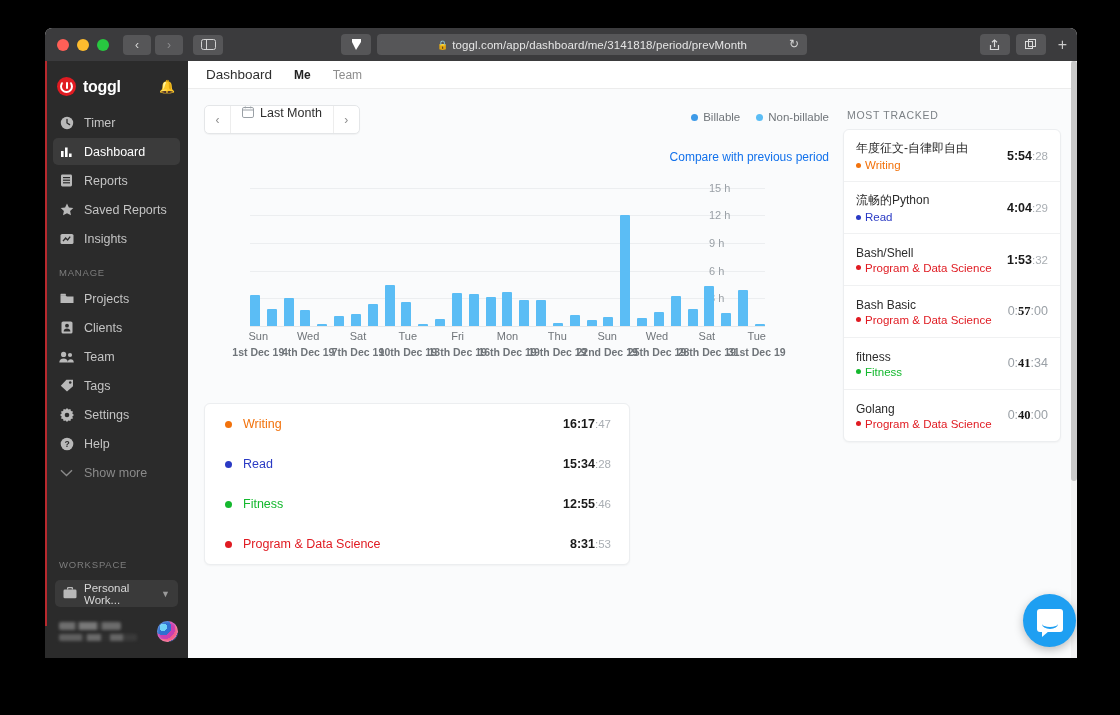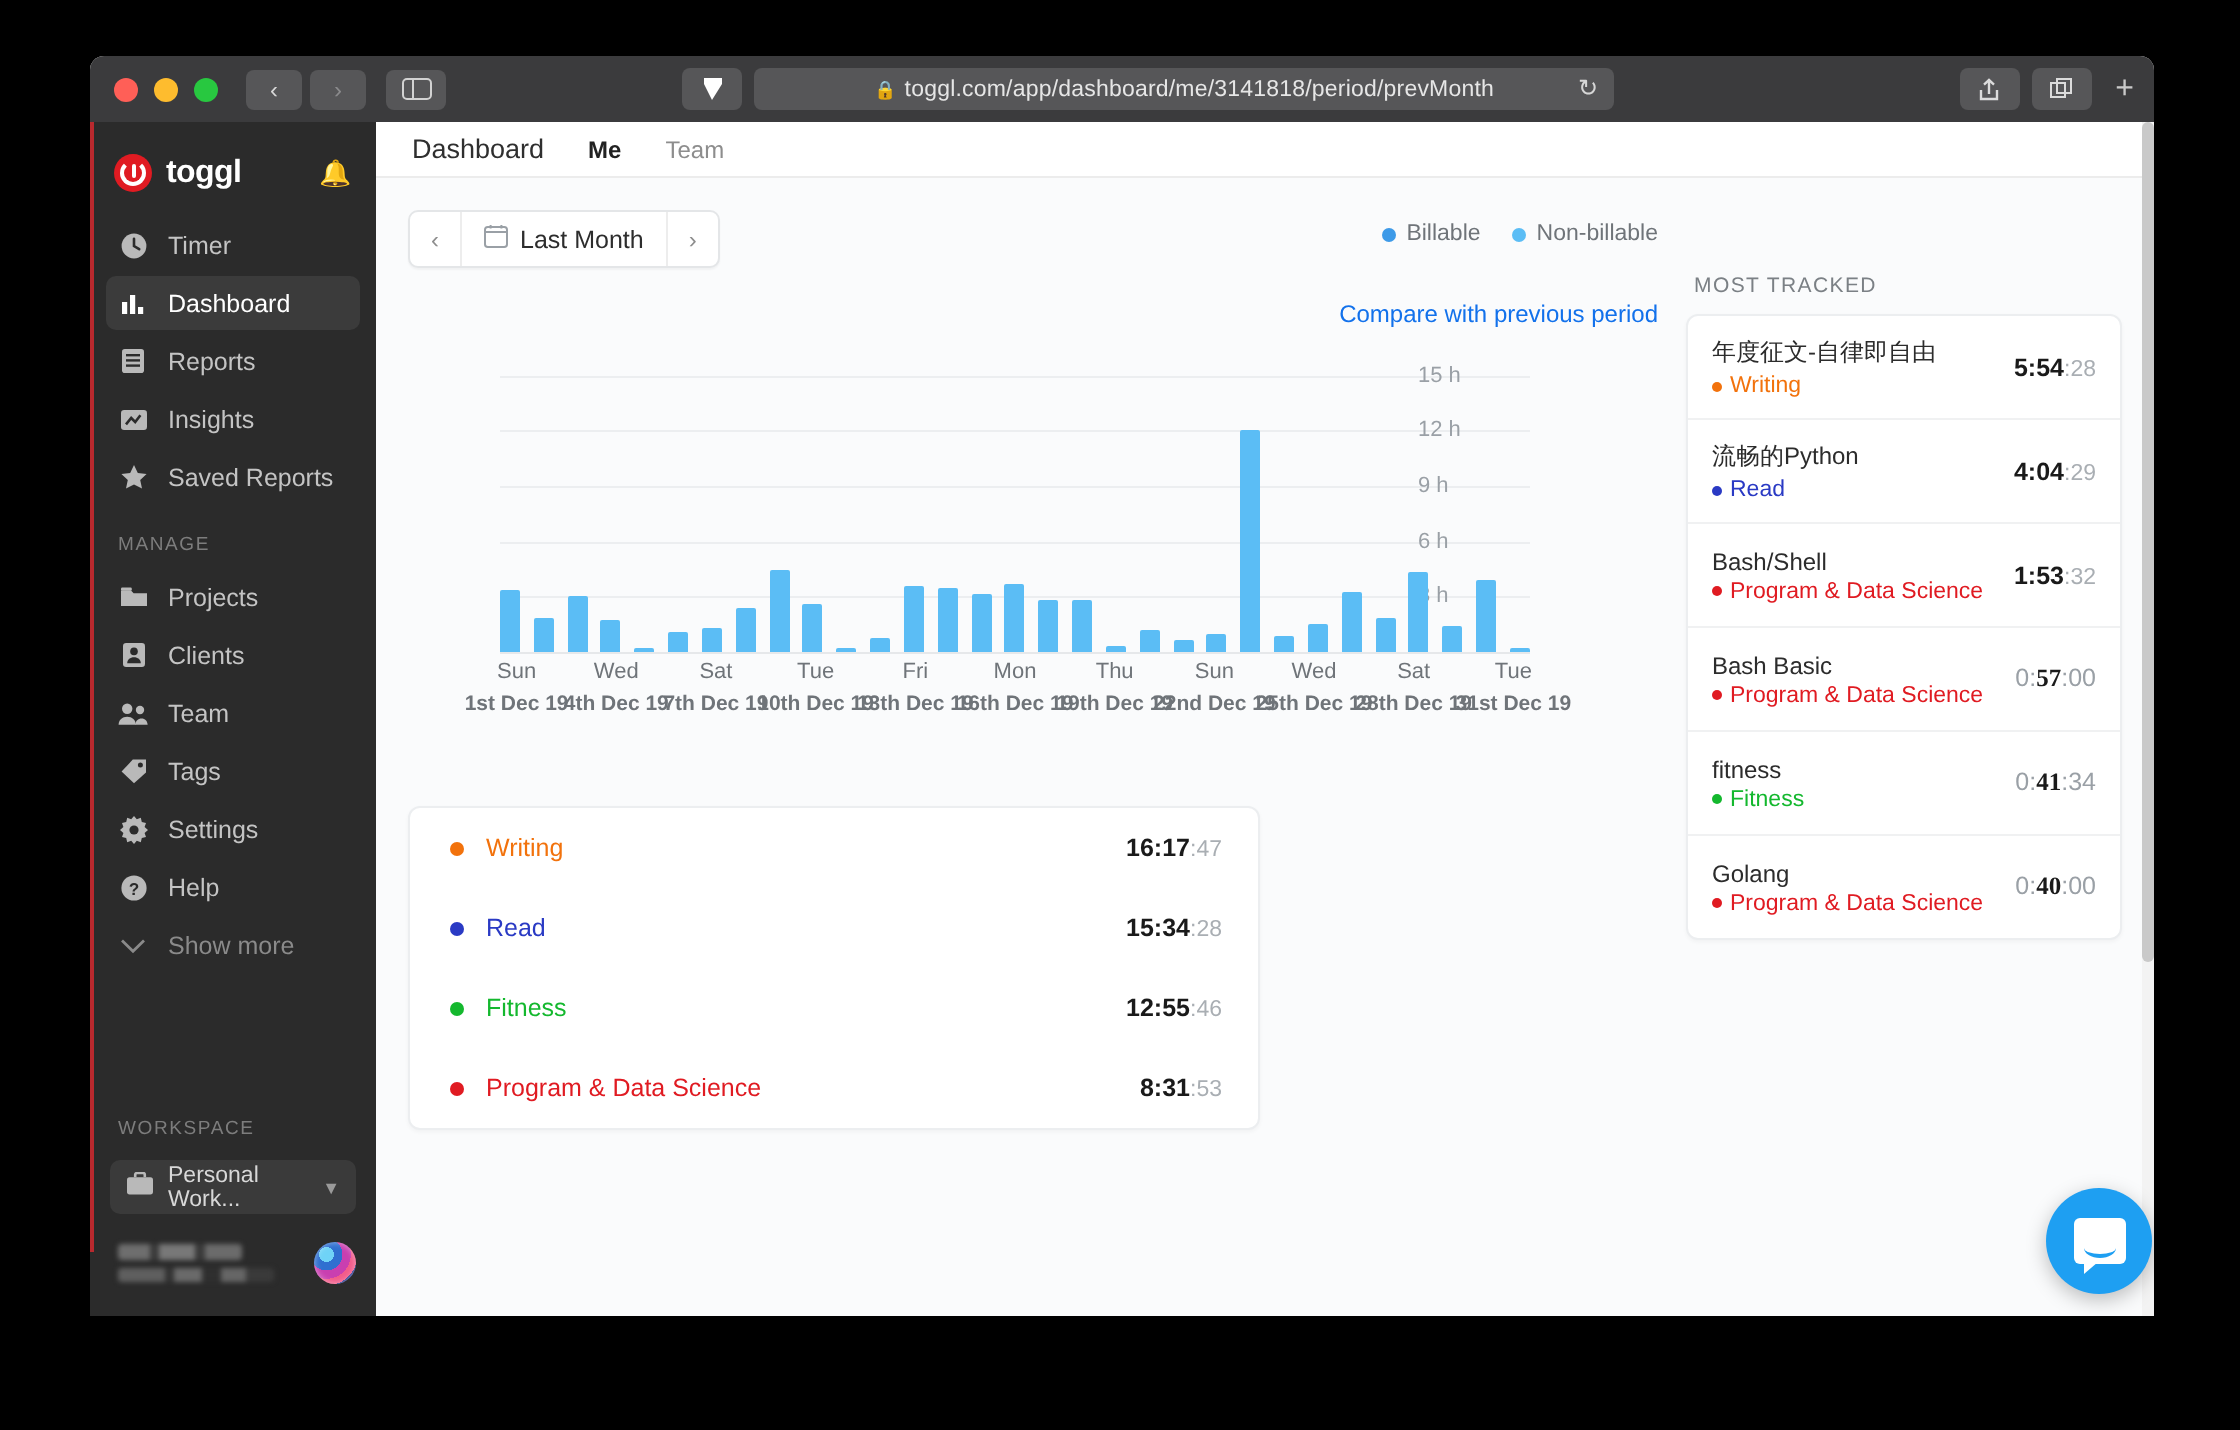--- a/index.html
+++ b/index.html
@@ -143,35 +143,35 @@
     height: 27px; background:#fff; border-bottom:1px solid #ececec;
     display:flex; align-items:center; gap: 22px; padding: 0 0 0 18px;
     flex: 0 0 27px;
   }
   .topbar .t-title { font-size: 13.5px; color:#2f2f2f; }
   .topbar .t-tab { font-size: 12px; color:#8d8d8d; }
   .topbar .t-tab.sel { color:#222; font-weight:bold; }
 
   .content { flex:1; display:flex; padding: 16px 16px 0 16px; gap: 14px; overflow:hidden; }
   .left-col { flex: 1; min-width:0; display:flex; flex-direction:column; }
-  .right-col { width: 218px; flex: 0 0 218px; margin-top: 28px; }
+  .right-col { width: 218px; flex: 0 0 218px; }
 
   
   .ctl-row { display:flex; align-items:flex-start; }
   .date-pick {
     display:flex; align-items:center; height: 27px;
     background:#fff; border-radius: 5px; border:1px solid #e4e6e8;
     box-shadow: 0 1px 1px rgba(0,0,0,.04); overflow:hidden;
   }
   .date-arrow {
     width: 25px; height: 100%; display:flex; align-items:center; justify-content:center;
     color:#8d8d8d; font-size: 12px;
   }
   .date-mid {
-    display:flex; align-items:center; gap:6px; padding: 0 11px; height:100%;
+    display:flex; gap:6px; padding: 0 11px; height:100%;
     border-left:1px solid #ededed; border-right:1px solid #ededed;
     font-size: 12.5px; color:#2d2d2d;
   }
 
   .legend { margin-left:auto; display:flex; align-items:center; gap: 16px; padding-top: 6px; }
   .lg { display:flex; align-items:center; gap: 5px; font-size: 11.5px; color:#6f7479; }
   .lg .d { width: 7px; height:7px; border-radius:50%; }
 
   .compare-row { display:flex; justify-content:flex-end; margin-top: 16px; }
   .compare-link { font-size: 12px; color:#1271eb; }
@@ -347,34 +347,34 @@
                 <rect x="1" y="0.5" width="11" height="12" rx="1.4" fill="#b9b9b9"></rect>
                 <rect x="3" y="3" width="7" height="1.2" fill="#2b2b2b"></rect>
                 <rect x="3" y="5.6" width="7" height="1.2" fill="#2b2b2b"></rect>
                 <rect x="3" y="8.2" width="7" height="1.2" fill="#2b2b2b"></rect>
               </svg>
           </span>
           <span>Reports</span>
         </div>
         <div class="nav-item">
           <span class="ic">
+            <svg width="14" height="13" viewBox="0 0 14 13">
+                <path d="M7 0.5l1.9 4 4.4.5-3.2 3 0.9 4.3L7 10.2 3 12.3l.9-4.3L.7 5l4.4-.5z" fill="#b9b9b9"></path>
+              </svg>
+          </span>
+          <span>Saved Reports</span>
+        </div>
+        <div class="nav-item">
+          <span class="ic">
             <svg width="14" height="12" viewBox="0 0 14 12">
                 <rect x="0.5" y="1" width="13" height="10" rx="1.6" fill="#b9b9b9"></rect>
                 <path d="M3 8.2l2.6-3.2 2 2 2.6-3.4" stroke="#2b2b2b" stroke-width="1.3" fill="none"></path>
               </svg>
           </span>
           <span>Insights</span>
-        </div>
-        <div class="nav-item">
-          <span class="ic">
-            <svg width="14" height="13" viewBox="0 0 14 13">
-                <path d="M7 0.5l1.9 4 4.4.5-3.2 3 0.9 4.3L7 10.2 3 12.3l.9-4.3L.7 5l4.4-.5z" fill="#b9b9b9"></path>
-              </svg>
-          </span>
-          <span>Saved Reports</span>
         </div>
 
         <div class="nav-section">MANAGE</div>
 
         <div class="nav-item">
           <span class="ic">
             <svg width="14" height="11" viewBox="0 0 14 11">
                 <path d="M0.5 2.2h5l1.3 1.4h6.7V10H0.5z" fill="#b9b9b9"></path>
                 <rect x="0.5" y="0.8" width="5.4" height="1.6" rx=".6" fill="#b9b9b9"></rect>
               </svg>

